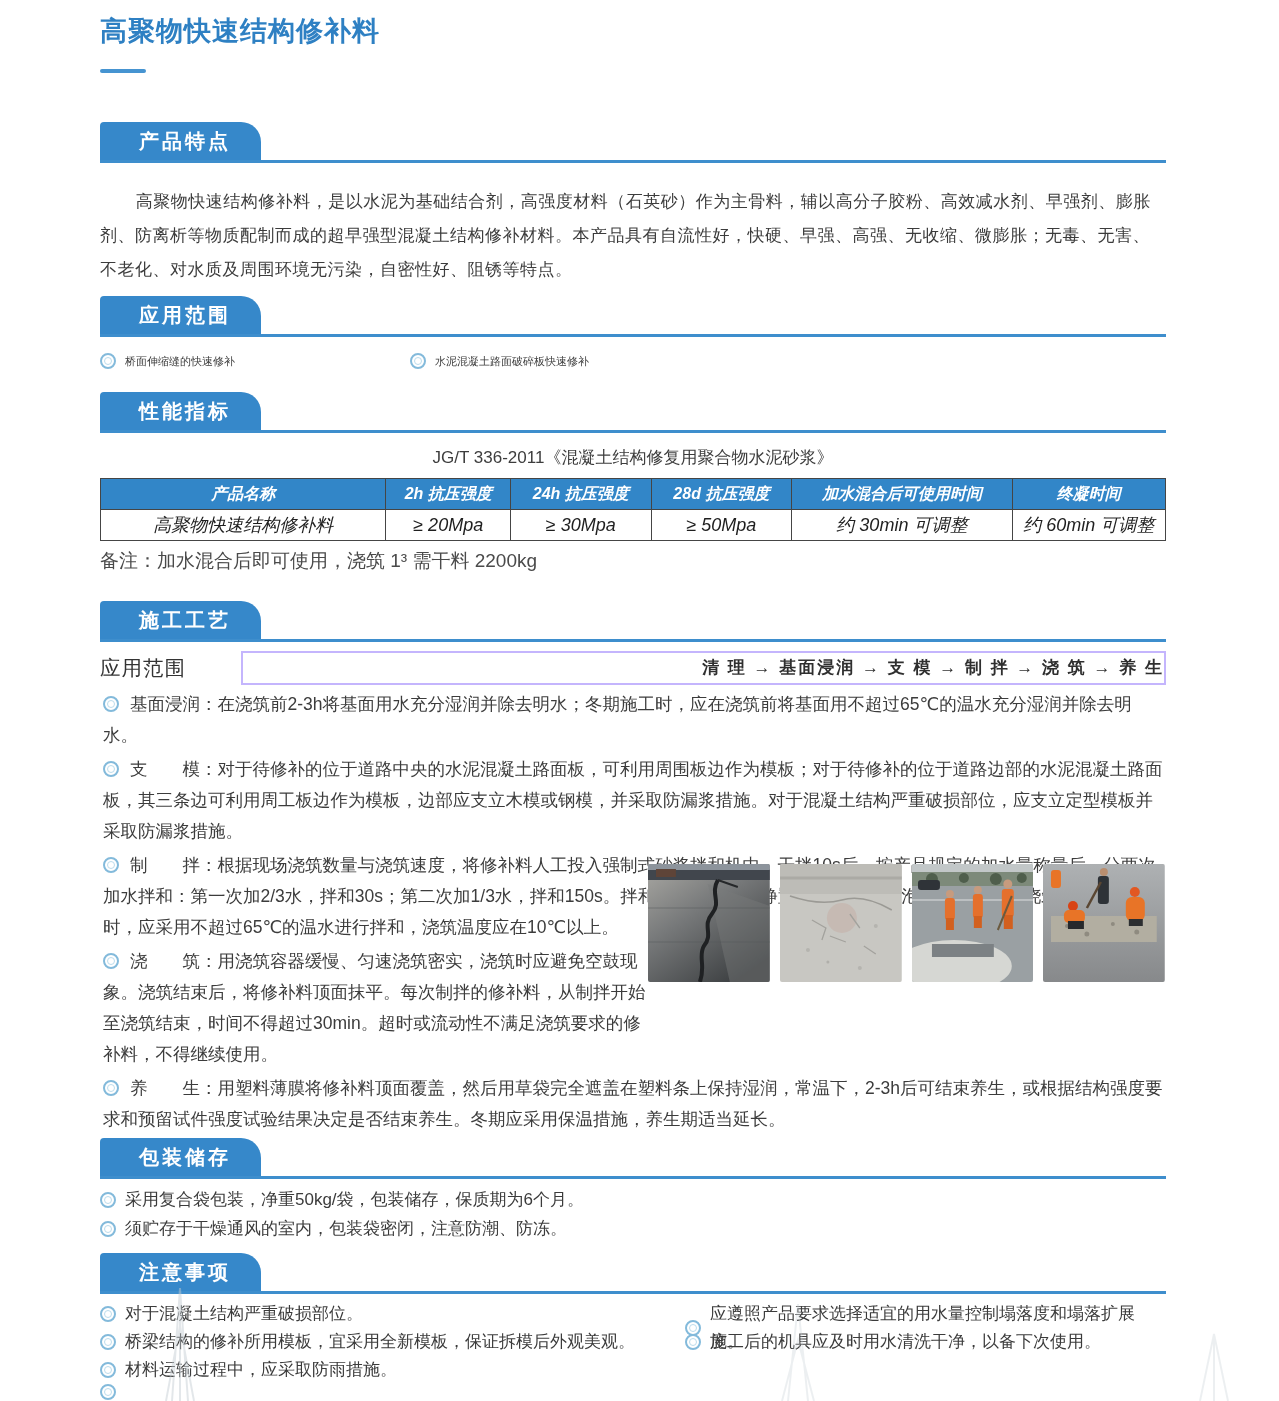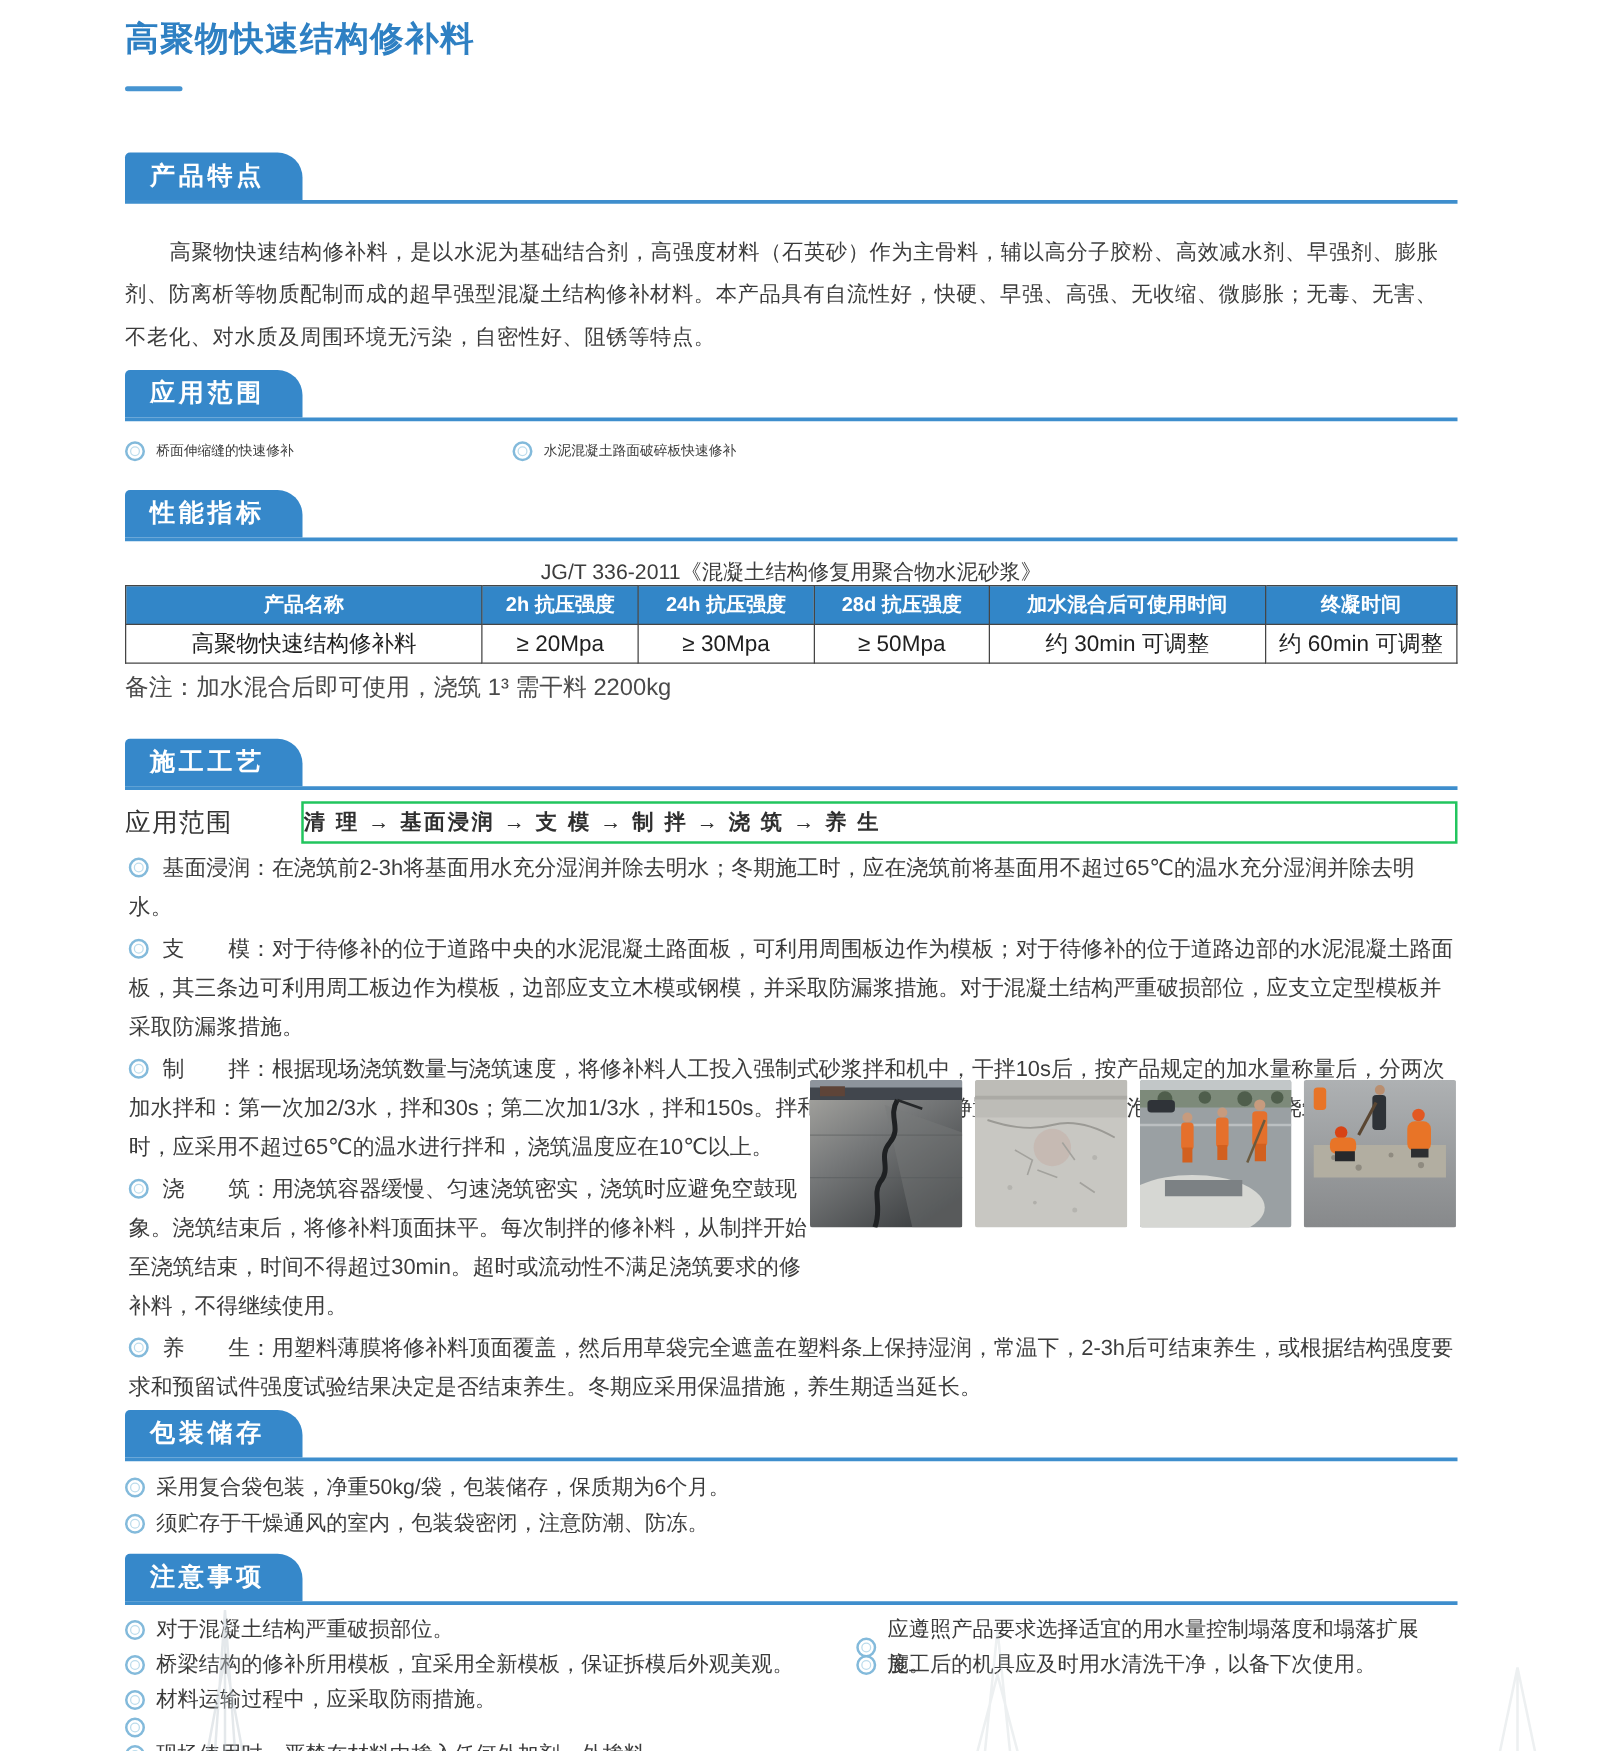--- a/index.html
+++ b/index.html
@@ -9,21 +9,21 @@
     font-family:"Liberation Sans","DejaVu Sans",sans-serif;
   }
   .content { position:absolute; left:100px; top:0; width:1066px; }
 
   h1.page-title { margin:16px 0 0 0; font-size:27px; line-height:31px; font-weight:700;
     color:#2e80c3; letter-spacing:1px; }
   .title-dash { width:46px; height:4px; background:#4694d1; margin-top:22px; border-radius:2px; }
 
   .tabwrap { border-bottom:3px solid #3e8ecd; }
   .tab { display:inline-block; background:#3688ca; color:#ffffff; font-size:20px; font-weight:700;
-    letter-spacing:3px; padding:0 30px 0 20px; height:38px; line-height:38px;
+    letter-spacing:3px; padding:0 30px 0 39px; height:38px; line-height:38px;
     border-radius:4px 20px 0 0; }
 
   .mt-features { margin-top:49px; }
   .mt-application { margin-top:9px; }
   .mt-performance { margin-top:20px; }
   .mt-process { margin-top:30px; }
   .mt-packaging { margin-top:1px; }
   .mt-notes { margin-top:10px; }
 
   p.body-par { margin:22px 0 0 0; font-size:17px; line-height:34px; letter-spacing:0.5px;
@@ -34,31 +34,31 @@
   .app-item.wide { width:auto; }
 
   .ring { box-sizing:border-box; display:inline-block; width:16px; height:16px; flex:none;
     border:2px solid #83badb; border-radius:50%; position:relative; margin-right:9px;
     vertical-align:-2px; background:#fff; }
   .ring::after { content:""; position:absolute; left:2px; top:2px; right:2px; bottom:2px;
     border:1.5px solid #bcdcec; border-radius:50%; }
 
   p.standard { margin:14px 0 0 0; text-align:center; font-size:17px; line-height:21px; color:#3d3d3d; }
 
-  table.perf { border-collapse:collapse; width:100%; table-layout:fixed; }
+  table.perf { border-collapse:collapse; width:100%; margin-top:10px; table-layout:fixed;font-style:italic; }
   table.perf th, table.perf td { border:1px solid #454545; text-align:center; padding:0; }
   table.perf th { background:#3286c8; color:#ffffff; font-size:16px; font-weight:700; height:30px; }
   table.perf td { font-size:18px; color:#1f1f1f; height:30px; }
   .c0{width:26.8%}.c1{width:11.7%}.c2{width:13.2%}.c3{width:13.2%}.c4{width:20.7%}.c5{width:14.4%}
 
   p.note { margin:10px 0 0 0; font-size:19px; line-height:20px; color:#4a4a4a; }
 
   .flow-row { display:flex; align-items:center; margin-top:9px; }
   .flow-label { font-size:20.5px; color:#333; letter-spacing:1px; margin-right:55px; flex:none; }
-  .flow-box { flex:1; border:2px solid #22c55e; height:30px; line-height:30px; text-align:left;
+  .flow-box { flex:1; border:2px solid #c4b5fd; height:30px; line-height:30px; text-align:right;
     font-size:17px; font-weight:600; color:#2f2f2f; letter-spacing:2px; }
 
   .steps { margin-top:4px; }
   p.step { margin:3px; font-size:17.5px; line-height:31px; color:#3c3c3c; }
   p.step .ring { margin-right:11px; }
   p.step.narrow { width:545px; }
 
   .photos { position:absolute; left:548px; top:864px; width:517px; height:118px;
     display:flex; gap:10px; }
   .photo { flex:1; height:118px; border-radius:2px; display:block; }

